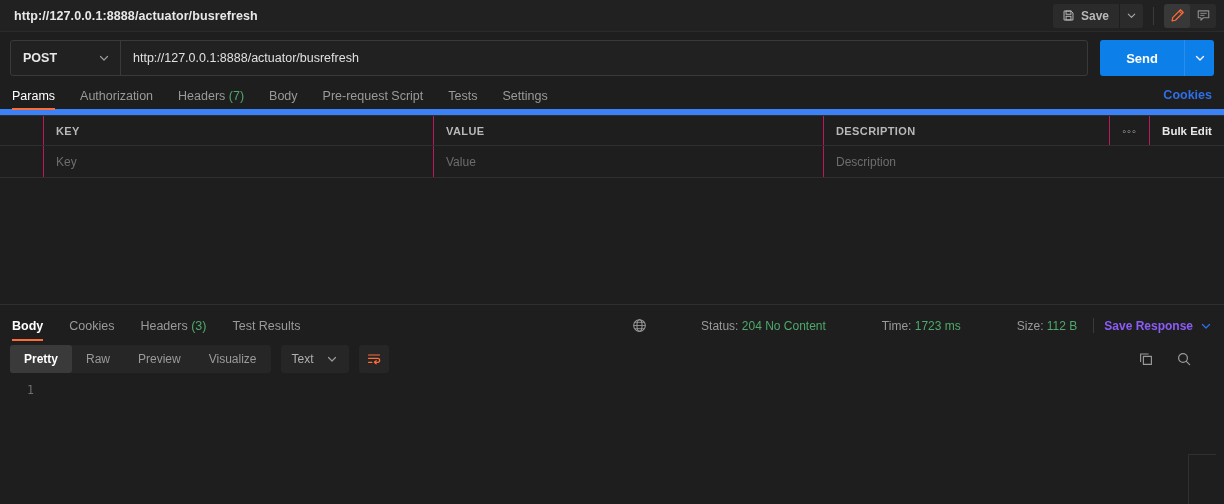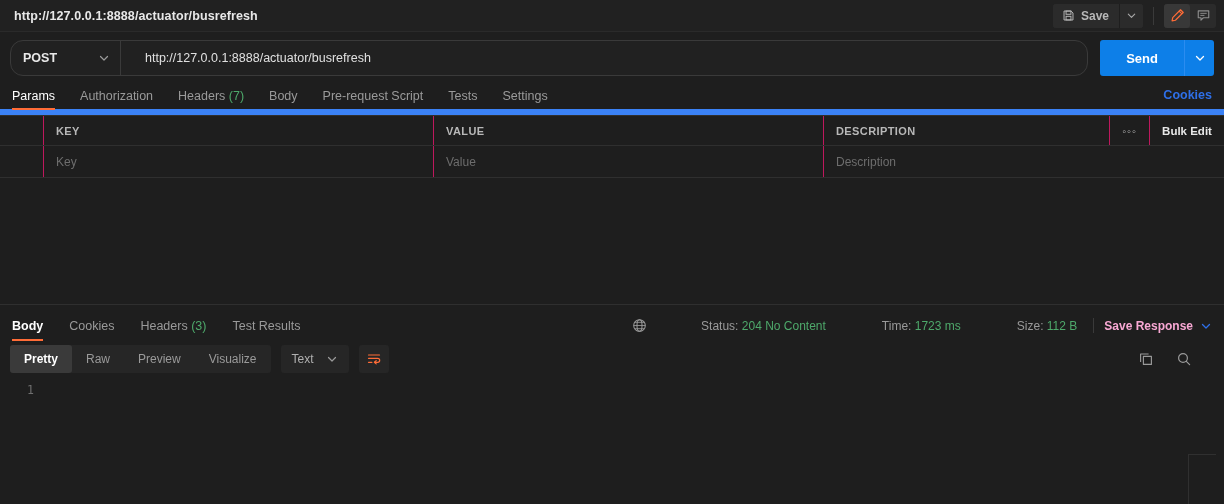--- a/index.html
+++ b/index.html
@@ -42,21 +42,21 @@
   .icon-btn.active { background: #383838; }
 
   
   .urlrow {
     flex: 0 0 52px; height: 52px;
     display: flex; align-items: center; gap: 0;
     padding: 0 10px; background: #1e1e1e;
   }
   .method-url {
     display: flex; flex: 1 1 auto; height: 36px;
-    border: 1px solid #3a3a3a; border-radius: 13px; overflow: hidden; background: #212121; gap: 12px;
+    border: 1px solid #3a3a3a; border-radius: 3px; overflow: hidden; background: #212121;
   }
   .method {
     width: 110px; flex: 0 0 110px; display: flex; align-items: center; justify-content: space-between;
     padding: 0 10px 0 12px; font-size: 12.5px; font-weight: bold; color: #e8e8e8;
     border-right: 1px solid #3a3a3a; cursor: pointer;
   }
   .url-input {
     flex: 1 1 auto; display: flex; align-items: center; padding: 0 12px;
     font-size: 12.5px; color: #e0e0e0; cursor: text; overflow: hidden; white-space: nowrap;
   }
@@ -114,21 +114,21 @@
     font-size: 12.5px; color: #9a9a9a; cursor: pointer; line-height: 1;
   }
   .rtab.active { color: #ffffff; font-weight: bold; }
   .rtab.active::after { content: ""; position: absolute; left: 0; right: 0; bottom: -1px; height: 2px; background: #ff6c37; }
   .rtab .count { color: #4ea96b; font-weight: normal; }
   .resp-meta { margin-left: auto; display: flex; align-items: center; gap: 0; padding-bottom: 7px; font-size: 12px; }
   .globe { margin-right: 14px; display: flex; align-items: center; }
   .meta-item { margin-right: 16px; color: #9a9a9a; white-space: nowrap; margin-left: 40px; }
   .meta-item b { color: #4ea96b; font-weight: normal; }
   .meta-div { width: 1px; height: 15px; background: #3a3a3a; margin: 0 10px 0 0; }
-  .save-resp { color: #f9a8d4; font-weight: bold; cursor: pointer; display: flex; align-items: center; gap: 7px; }
+  .save-resp { color: #8b5cf6; font-weight: bold; cursor: pointer; display: flex; align-items: center; gap: 7px; }
 
   
   .resp-toolbar { flex: 0 0 38px; height: 38px; display: flex; align-items: center; padding: 0 10px; }
   .seg { display: flex; align-items: center; background: #262626; border-radius: 3px; height: 28px; padding: 0; }
   .seg-item {
     height: 28px; display: flex; align-items: center; padding: 0 14px;
     font-size: 12px; color: #9a9a9a; cursor: pointer; border-radius: 3px;
   }
   .seg-item.active { background: #3a3a3a; color: #ffffff; font-weight: bold; }
   .type-sel {

